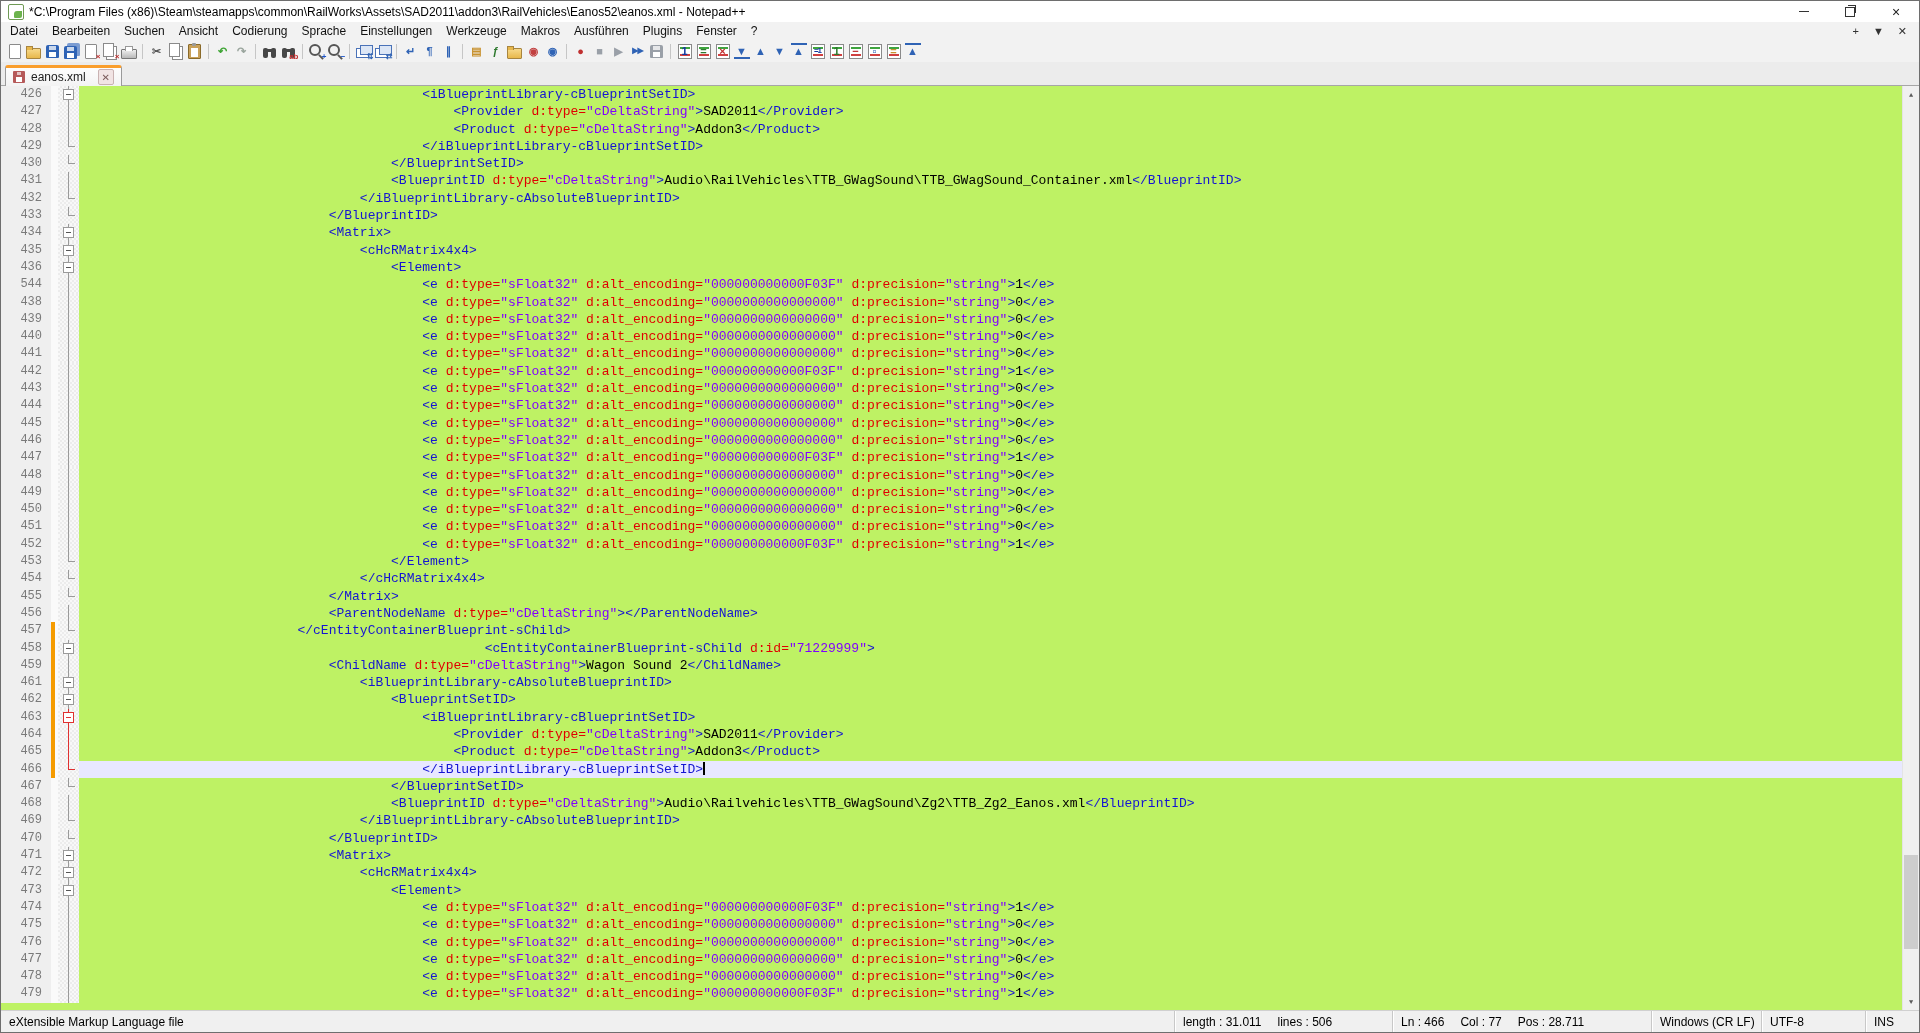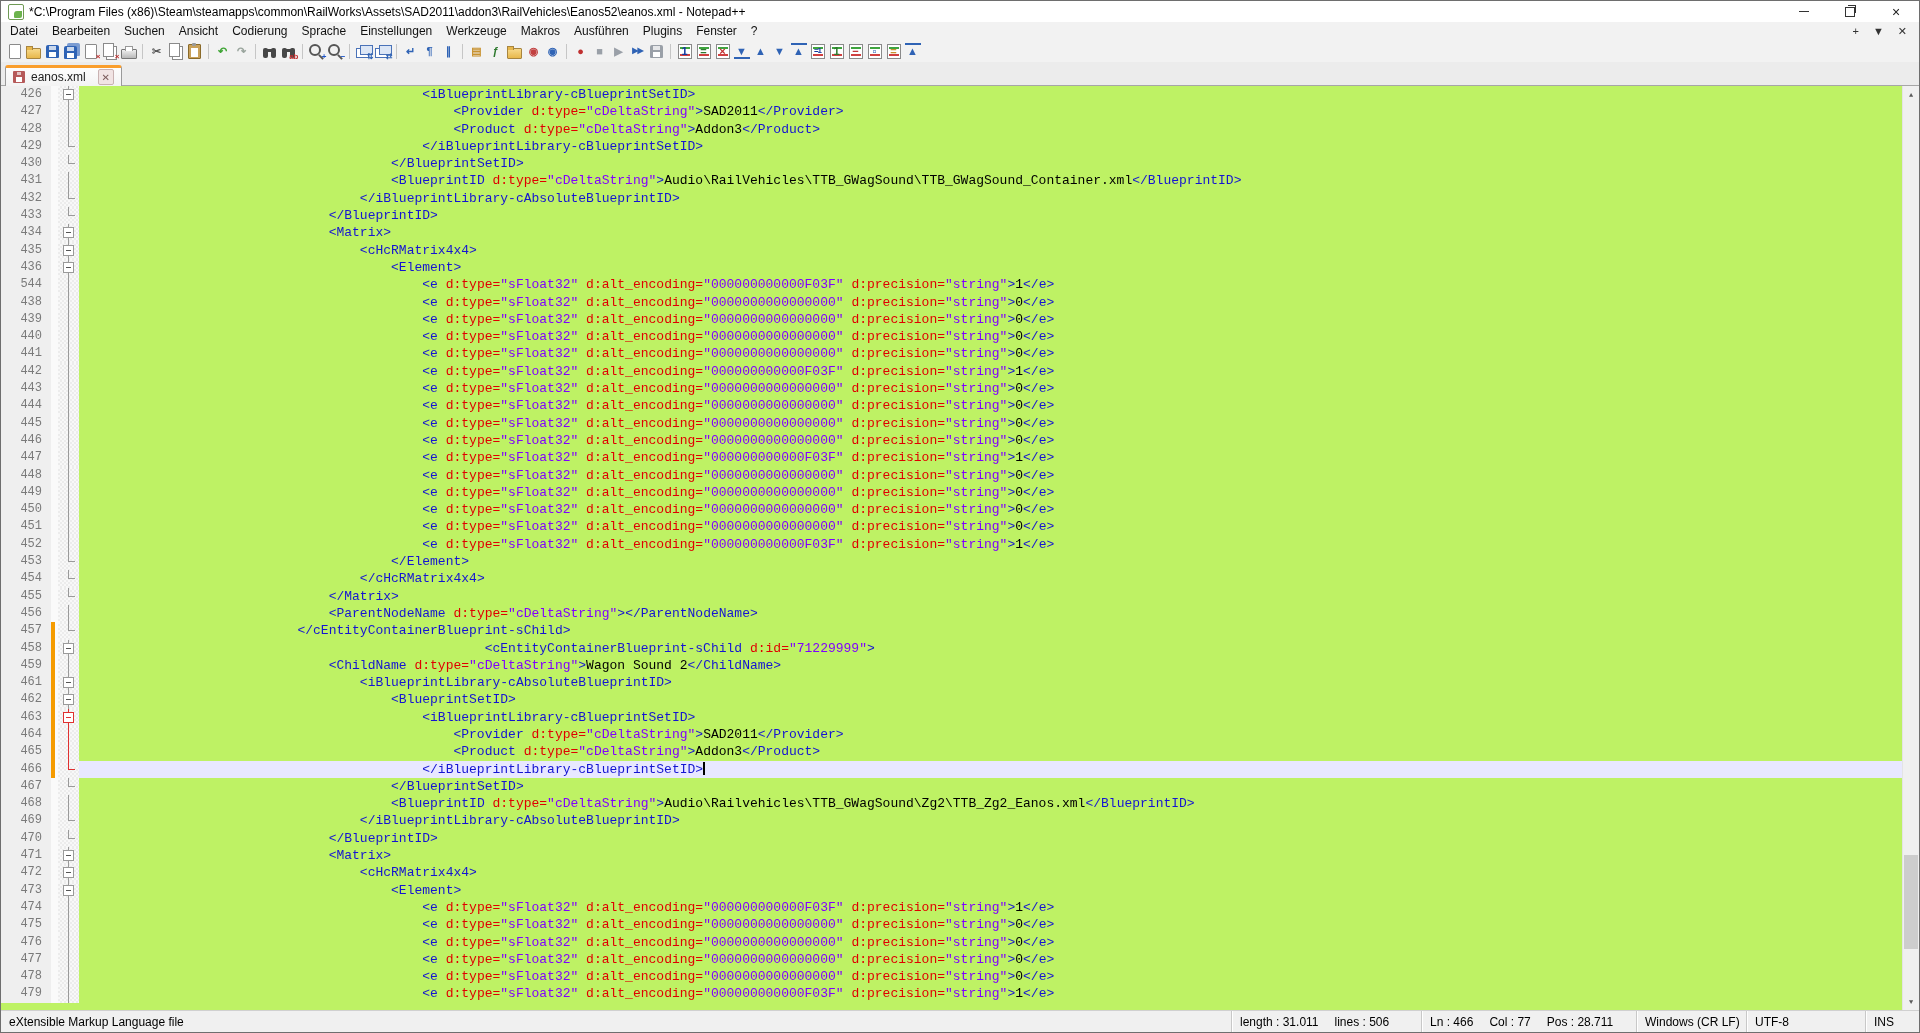--- a/index.html
+++ b/index.html
@@ -91,24 +91,24 @@
   .caret{display:inline-block;width:1.5px;height:13px;background:#000;vertical-align:-2px;}
   
   .vsb{position:absolute;top:0;right:0;bottom:0;width:17px;background:#f0f0f0;border-left:1px solid #e4e4e4;box-sizing:border-box;}
   .vsb-arr{height:17px;display:flex;align-items:center;justify-content:center;font-size:7px;color:#5a5a5a;}
   .vsb-arr.dn{position:absolute;bottom:0;left:0;right:0;}
   .vsb-thumb{position:absolute;left:1px;right:1px;top:769px;height:94px;background:#cdcdcd;}
   
   .statusbar{height:21px;flex:0 0 auto;background:#f0f0f0;border-top:1px solid #d0d0d0;display:flex;align-items:stretch;font-size:12px;color:#000;}
   .sb-panel{display:flex;align-items:center;padding-left:8px;box-sizing:border-box;border-left:1px solid #c8c8c8;box-shadow:inset 1px 0 0 #ffffff;white-space:nowrap;overflow:hidden;}
   .sb-panel:first-child{border-left:none;box-shadow:none;flex:1 1 auto;}
-  .sb-len{width:190px;flex:0 0 auto;}
-  .sb-pos{width:215px;flex:0 0 auto;text-align:right;}
+  .sb-len{width:218px;flex:0 0 auto;}
+  .sb-pos{width:259px;flex:0 0 auto;text-align:right;}
   .sb-eol{width:110px;flex:0 0 auto;}
-  .sb-enc{width:119px;flex:0 0 auto;}
+  .sb-enc{width:104px;flex:0 0 auto;}
   .sb-ins{width:54px;flex:0 0 auto;}
   .sb-gap{margin-right:16px;}
 </style>
 </head>
 <body>
 
 <div class="win">
 
   <div class="titlebar">
     <div class="app-icon"></div>

